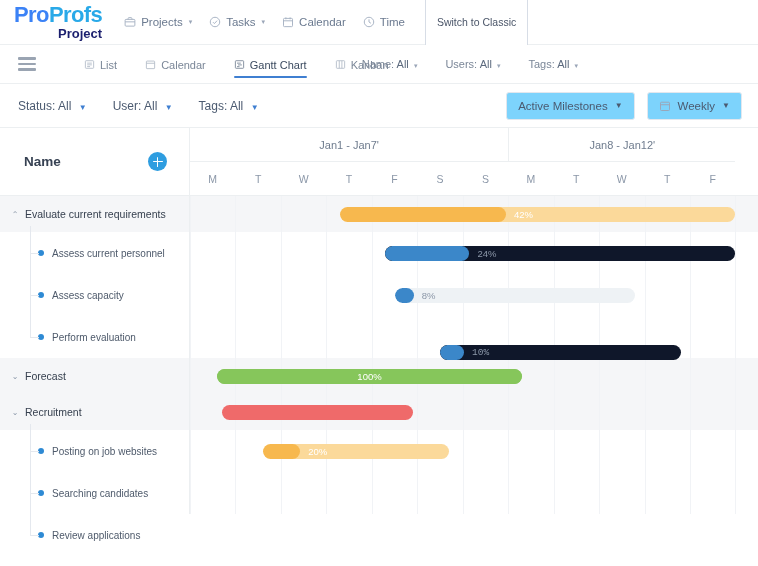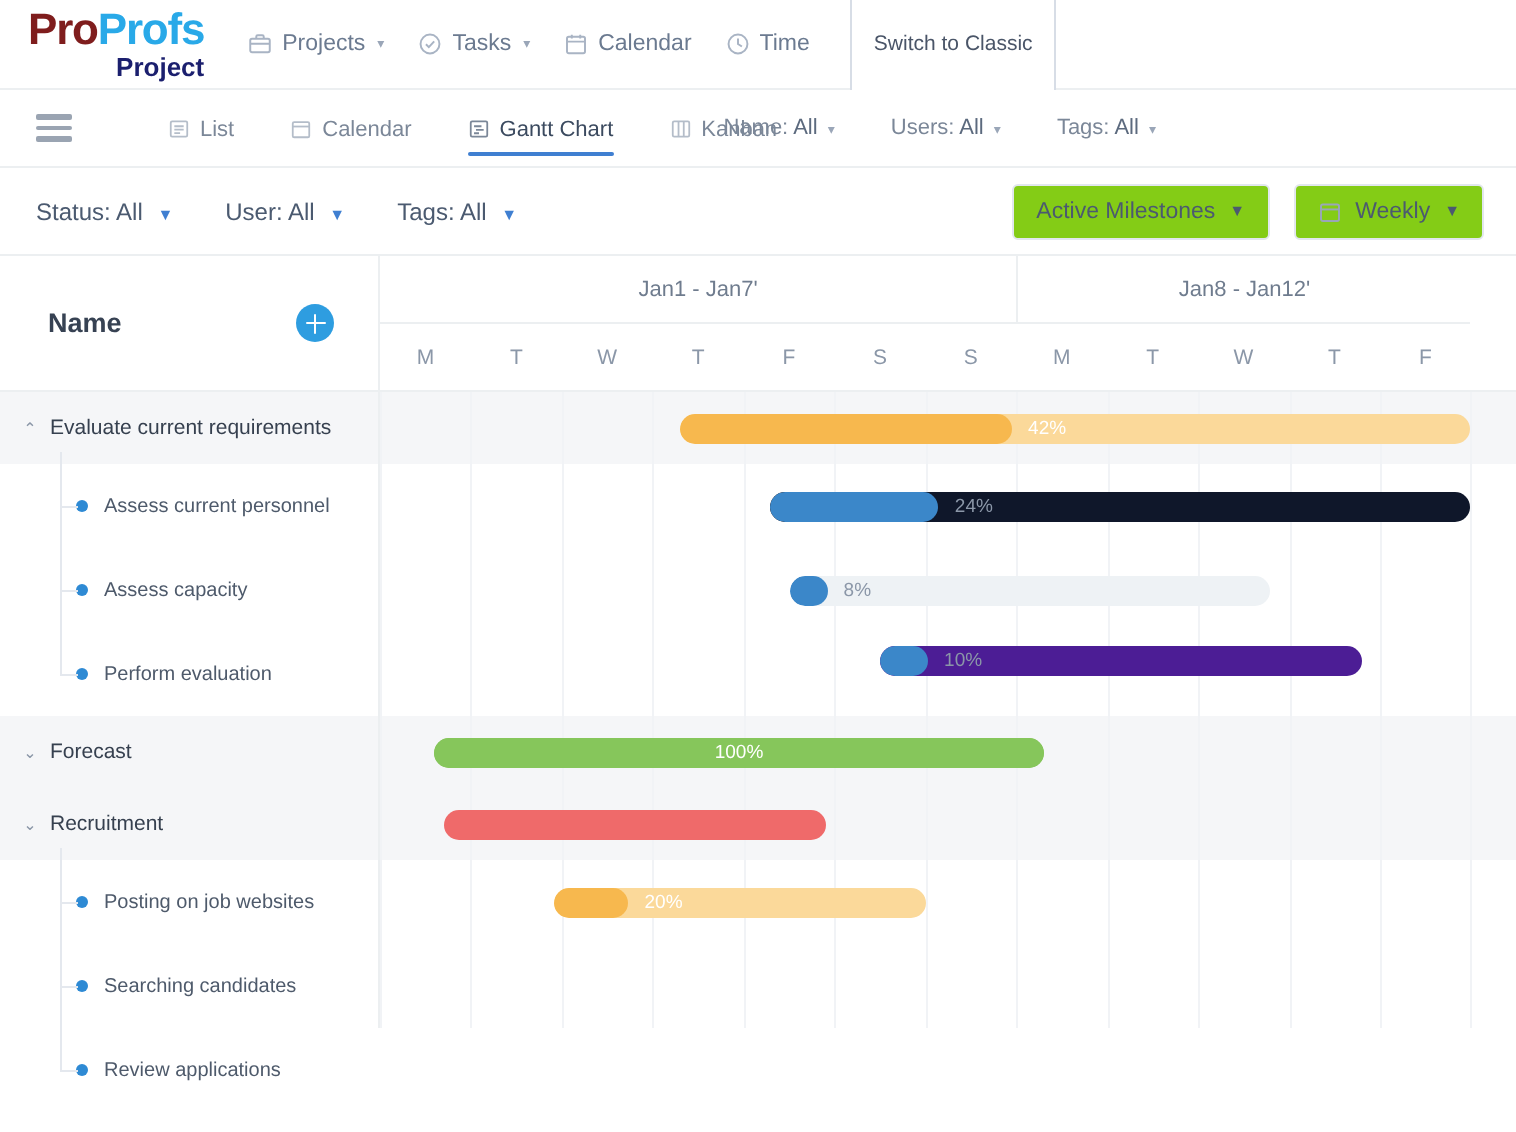--- a/index.html
+++ b/index.html
@@ -13,21 +13,21 @@
   #app { position: relative; width: 758px; height: 566px; }
 
   
   .topbar {
     height: 45px; display: flex; align-items: center;
     border-bottom: 1px solid #eceff1; background: #fff;
     padding-left: 14px;
   }
   .logo { display: flex; flex-direction: column; line-height: 1; margin-right: 22px; }
   .logo-main { font-size: 22px; font-weight: bold; letter-spacing: -0.6px; }
-  .logo-pro   { color: #7f1d1d; }
+  .logo-pro   { color: #3b82f6; }
   .logo-profs { color: #29a9e8; }
   .logo-sub { font-size: 13px; font-weight: bold; color: #1b1f6e; text-align: right; margin-top: 1px; }
 
   .nav { display: flex; align-items: flex-end; gap: 17px; }
   .nav-item {
     display: flex; align-items: center; gap: 5px;
     font-size: 11.5px; color: #6b7a90; cursor: pointer; white-space: nowrap;
   }
   .nav-item .ic { width: 12px; height: 12px; display: inline-block; color: #a9b4c4; }
   .nav-item .ic svg { display: block; width: 12px; height: 12px; }
@@ -70,21 +70,21 @@
     height: 44px; display: flex; align-items: center;
     border-bottom: 1px solid #eceff1; background: #fff;
     padding: 0 18px; position: relative;
   }
   .fgroup { display: flex; align-items: center; gap: 26px; }
   .fitem { font-size: 12px; color: #4b5a70; cursor: pointer; white-space: nowrap; }
   .fitem .cv { color: #3f7fd1; font-size: 8px; margin-left: 4px; }
   .fright { position: absolute; right: 16px; display: flex; align-items: center; gap: 12px; }
   .dd {
     display: flex; align-items: center; gap: 7px;
-    border: 1px solid #e2e7ee; border-radius: 3px; background: #84cc16;
+    border: 1px solid #e2e7ee; border-radius: 3px; background: #7dd3fc;
     padding: 7px 11px; font-size: 11.5px; color: #4b5a70; cursor: pointer; white-space: nowrap;
   }
   .dd .cv { font-size: 8px; color: #4b5a70; }
   .dd .ic svg { display: block; width: 12px; height: 12px; }
 
   
   .gantt { display: flex; height: 386px; position: relative; }
 
   
   .side { width: 190px; flex: 0 0 190px; background: #fff; position: relative; }
@@ -396,32 +396,32 @@
             <div class="pct" style="color: rgb(255, 255, 255); left: calc(42% + 8px);">42%</div>
           </div>
           <div class="bar" style="left: 195.435px; width: 349.965px; top: 49.5px; background: #0f172a;">
             <div class="fill" style="width: 24%; background: rgb(59, 135, 201);"></div>
             <div class="pct" style="color: rgb(139, 151, 168); left: calc(24% + 8px);">24%</div>
           </div>
           <div class="bar" style="left: 204.525px; width: 240.885px; top: 91.5px; background: rgb(238, 242, 245);">
             <div class="fill" style="width: 8%; background: rgb(59, 135, 201);"></div>
             <div class="pct" style="color: rgb(139, 151, 168); left: calc(8% + 8px);">8%</div>
           </div>
-          <div class="bar" style="left: 249.975px; width: 240.885px; top: 127px; background: #4c1d95;">
+          <div class="bar" style="left: 249.975px; width: 240.885px; top: 149px; background: #0f172a; font-family: Liberation Mono, monospace;">
             <div class="fill" style="width: 10%; background: rgb(59, 135, 201);"></div>
             <div class="pct" style="color: rgb(139, 151, 168); left: calc(10% + 8px);">10%</div>
           </div>
           <div class="bar" style="left: 27.27px; width: 304.515px; top: 172.5px; background: rgb(134, 198, 91);">
             <div class="fill" style="width: 100%; background: rgb(134, 198, 91);"></div>
             <div class="pct" style="color: rgb(255, 255, 255); left: 0px; right: 0px; justify-content: center;">100%</div>
           </div>
           <div class="bar" style="left: 31.815px; width: 190.89px; top: 208.5px; background: rgb(239, 106, 106);">
             <div class="fill" style="width: 0%; background: rgb(239, 106, 106);"></div>
           </div>
-          <div class="bar" style="left: 87px; width: 186.345px; top: 247.5px; background: rgb(251, 217, 154);">
+          <div class="bar" style="left: 73px; width: 186.345px; top: 247.5px; background: rgb(251, 217, 154);">
             <div class="fill" style="width: 20%; background: rgb(247, 184, 78);"></div>
             <div class="pct" style="color: rgb(255, 255, 255); left: calc(20% + 8px);">20%</div>
           </div>
         </div>
     </div>
 
   </div>
 </div>
 
 </body></html>

